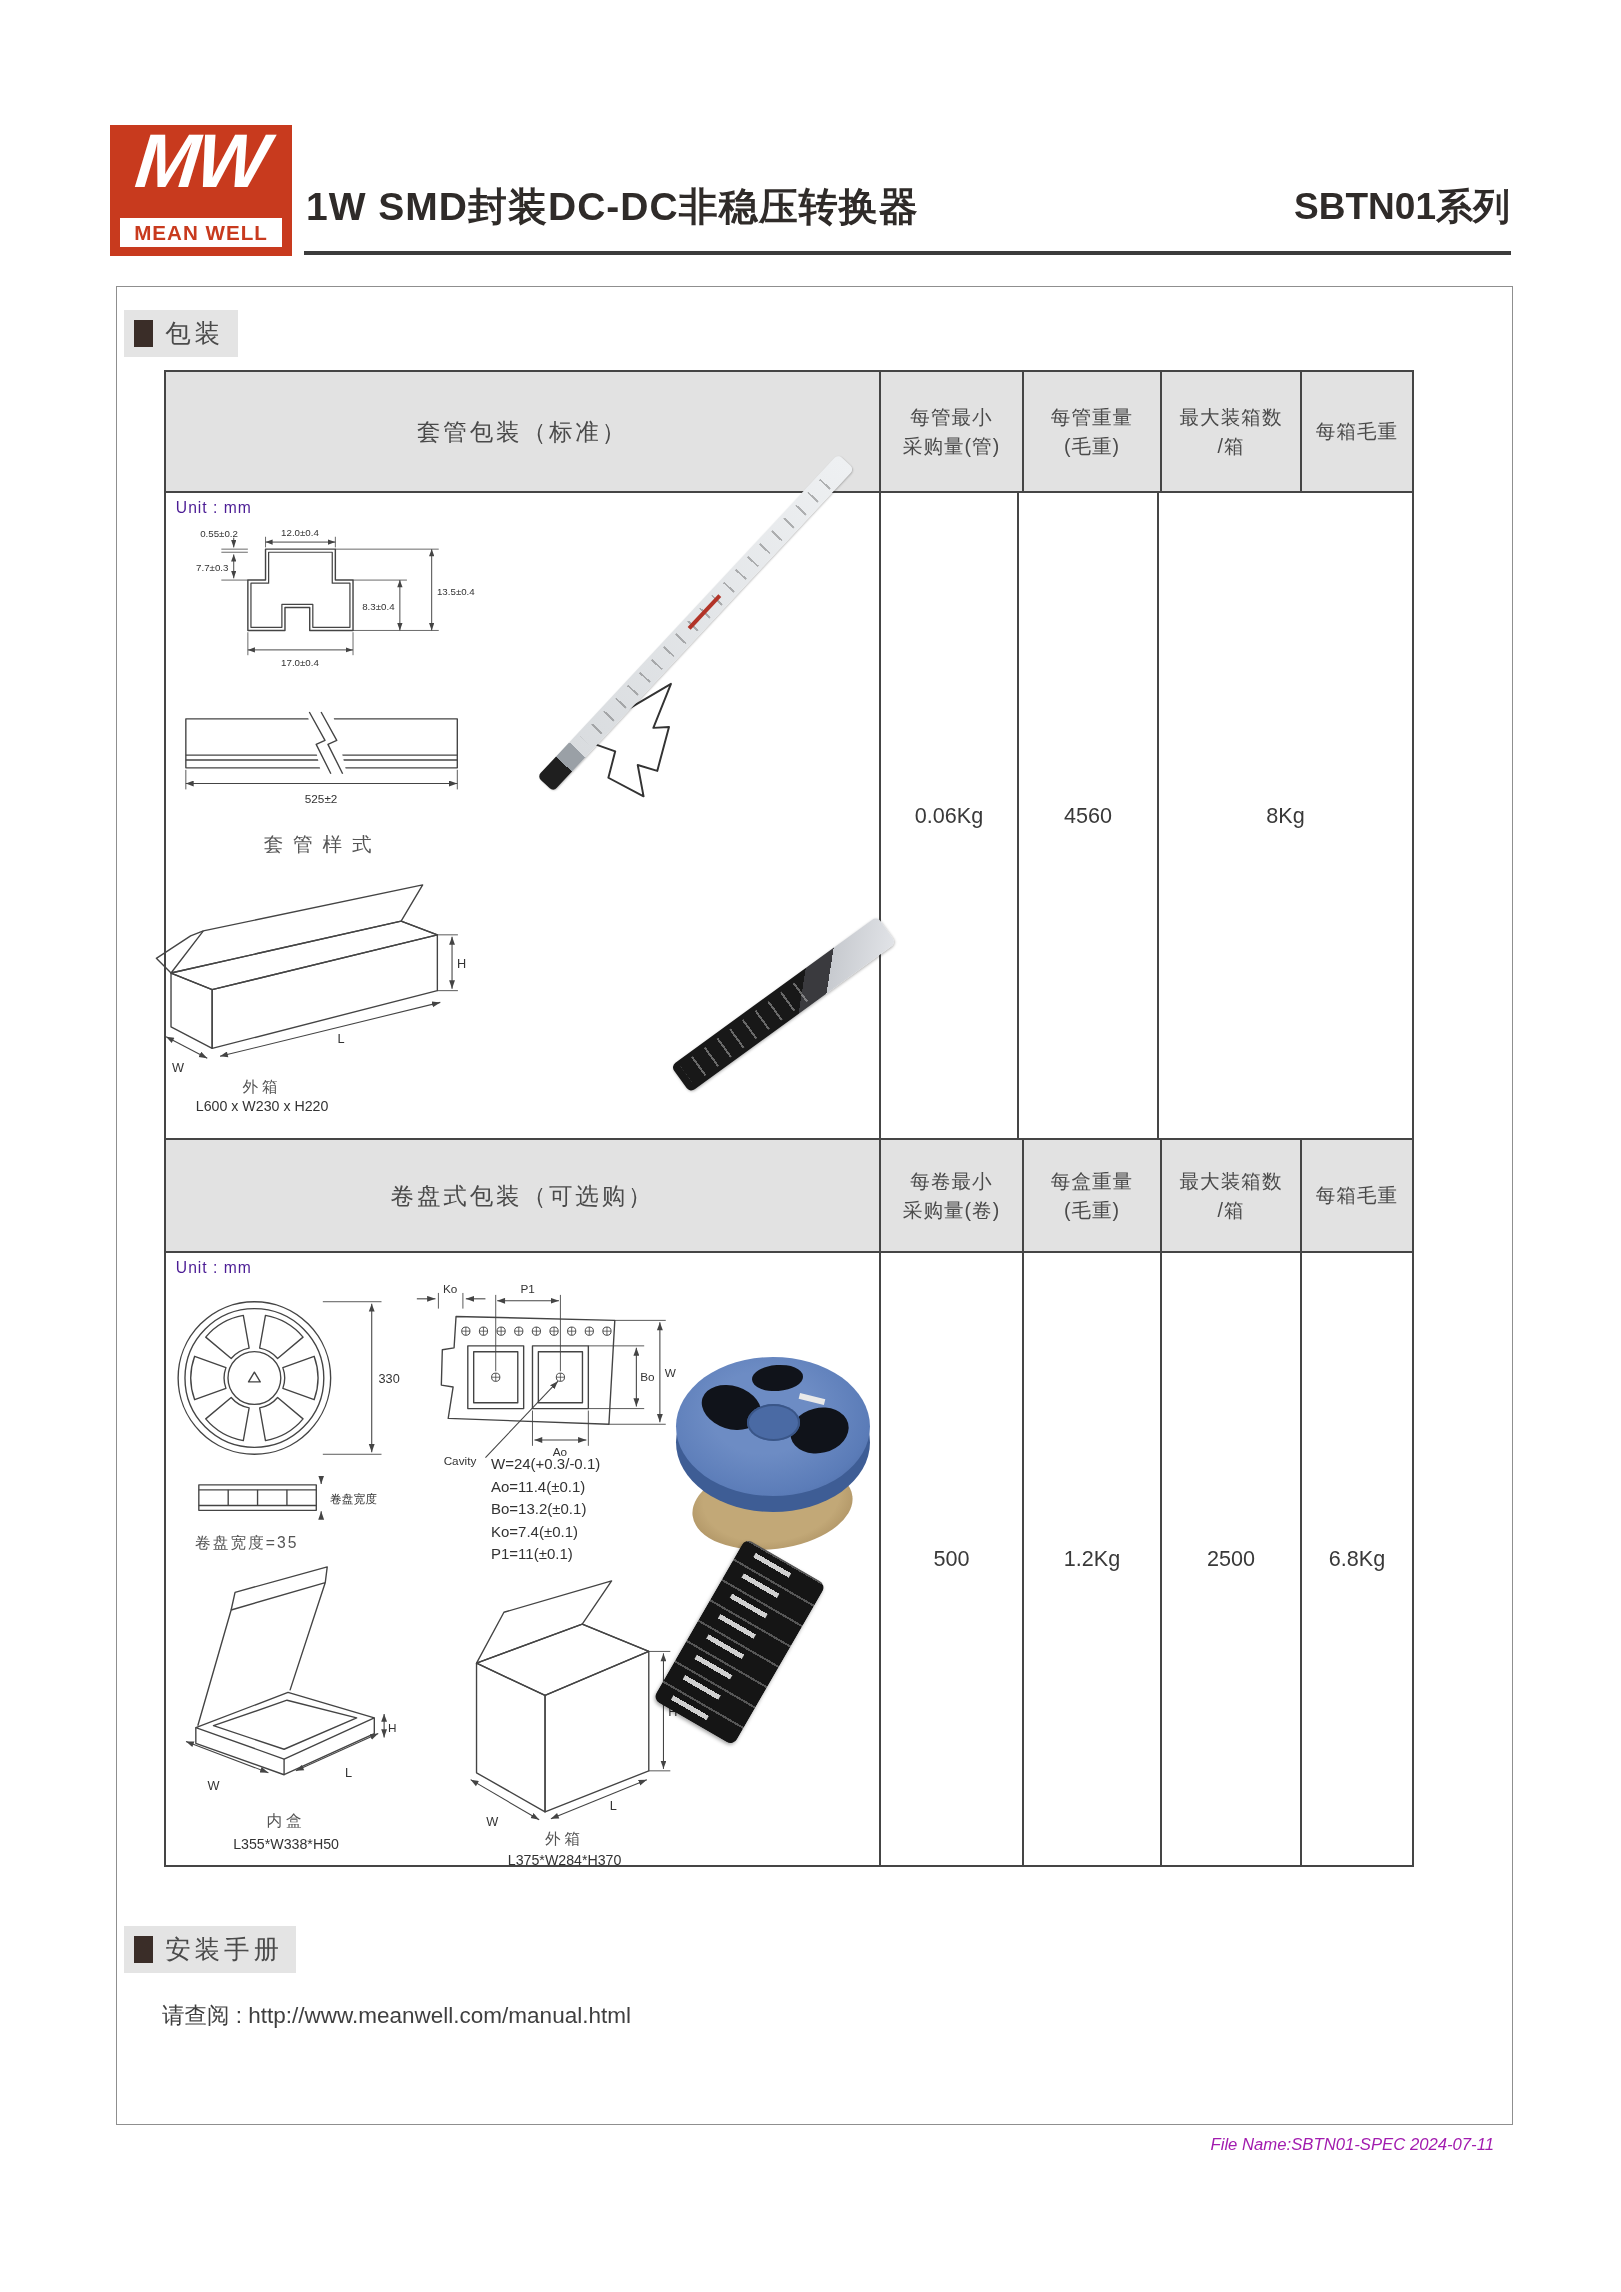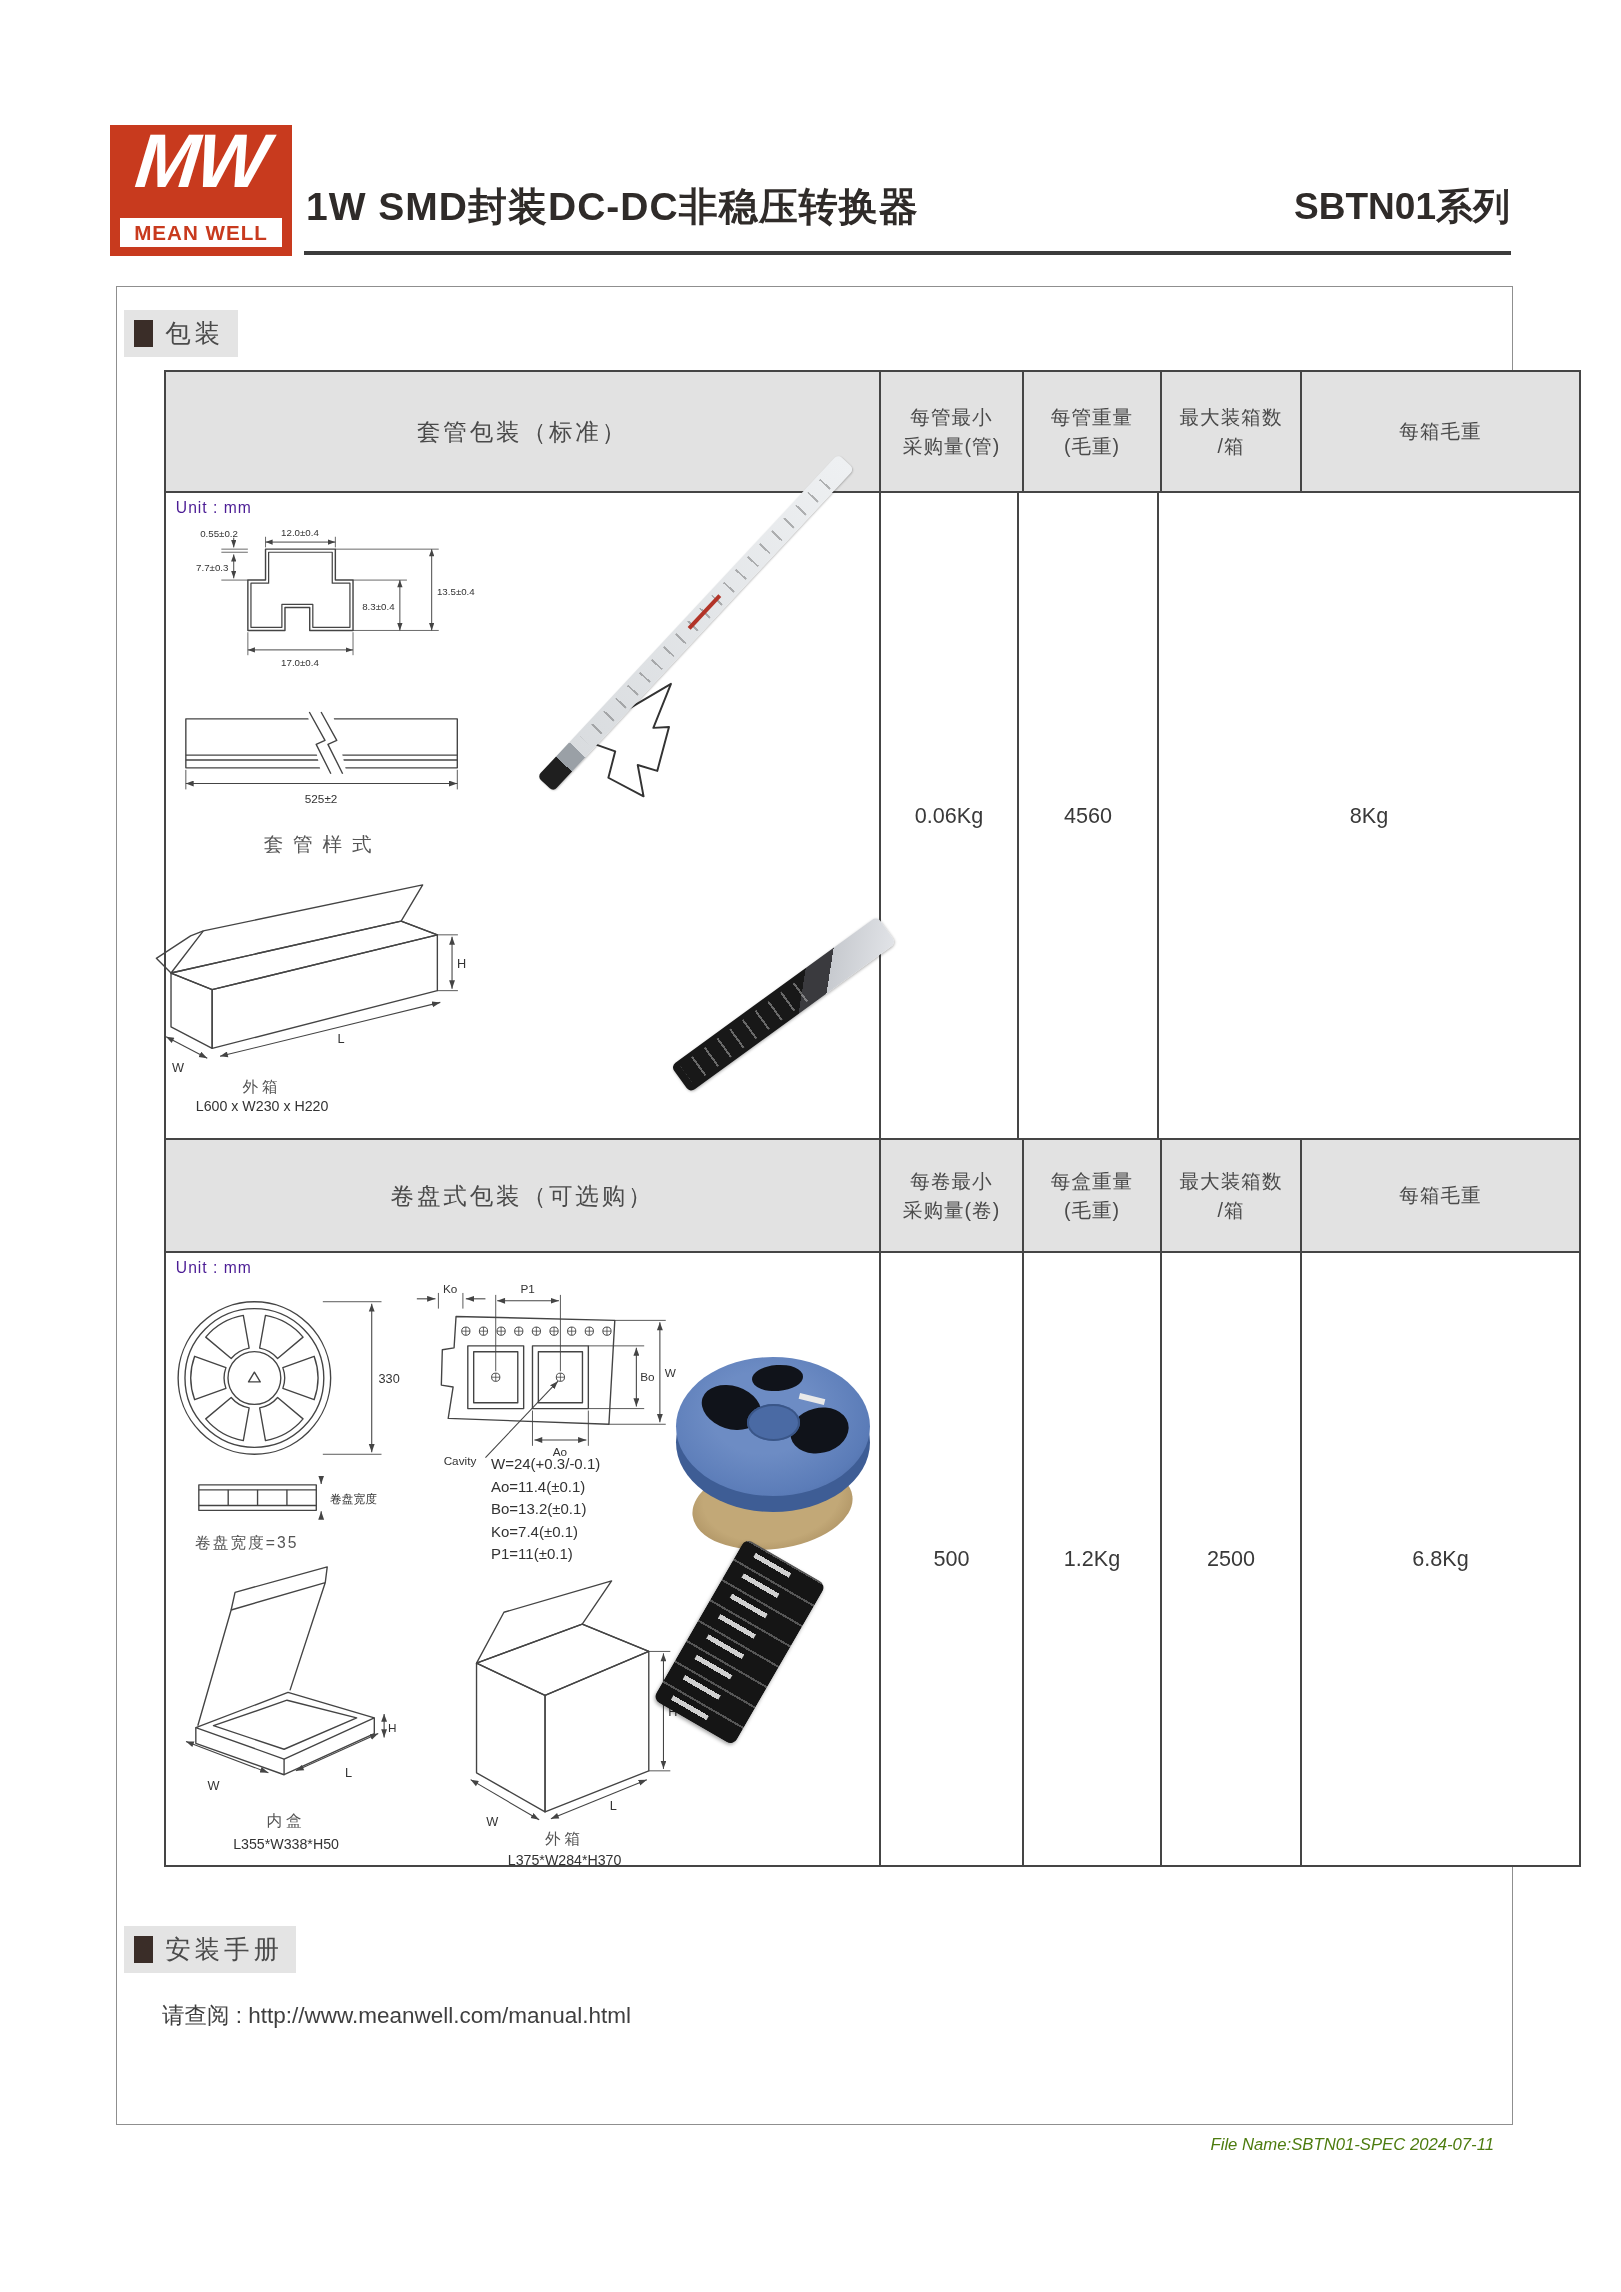--- a/index.html
+++ b/index.html
@@ -22,21 +22,21 @@
   
   .sec-label{position:absolute;background:#e4e4e4;display:flex;align-items:center;gap:11.8px;padding:5.9px 13.7px 5.9px 9.8px;}
   .sec-label .sq{width:19.6px;height:27.4px;background:#3a2d28;}
   .sec-label .txt{font-size:25.5px;color:#4a4a4a;letter-spacing:3.9px;}
   #sec-packaging{left:124px;top:310px;}
   #sec-manual{left:124px;top:1926px;}
   .manual-line{position:absolute;left:162px;top:2000px;font-size:22.5px;color:#3f3f3f;}
   .manual-line .url{color:#3f3f3f;}
 
   
-  .tbl{position:absolute;left:164px;top:370px;width:1417px;height:1497px;border:2px solid #454545;
+  .tbl{position:absolute;left:164px;top:370px;width:1250px;height:1497px;border:2px solid #454545;
        box-sizing:border-box;display:flex;flex-direction:column;background:#fff;}
   .trow{display:flex;box-sizing:border-box;}
   .trow.hdr{background:#e2e2e2;border-bottom:2px solid #454545;}
   .trow.body{border-bottom:2px solid #454545;}
   .trow:last-child{border-bottom:none;}
   #r-tube-h{height:121px;} #r-tube-b{height:647px;} #r-reel-h{height:113px;} #r-reel-b{flex:1;}
   .tcell{box-sizing:border-box;border-right:2px solid #454545;display:flex;flex-direction:column;
          align-items:center;justify-content:center;}
   .tcell:last-child{border-right:none;}
   .c0{width:715px;} .c1{width:143px;} .c2{width:138px;} .c3{width:140px;} .c4{flex:1;}
@@ -102,21 +102,21 @@
   .photo-tape{position:absolute;left:505px;top:323px;width:147px;height:132px;}
   .pt-strip{position:absolute;left:21.6px;top:-27.4px;width:93px;height:186px;transform:rotate(30deg);border-radius:7.8px;
     background-color:#151515;
     background-image:
       repeating-linear-gradient(180deg,transparent 0 7.8px,rgba(255,255,255,.8) 7.8px 12.7px,transparent 12.7px 23.5px),
       repeating-linear-gradient(180deg,rgba(255,255,255,.28) 0 2px,transparent 2px 23.5px);
     background-size:44% 100%,100% 100%;background-position:30% 0,0 0;background-repeat:no-repeat,repeat;
     box-shadow:0 2px 3.9px rgba(0,0,0,.35);}
 
   
-  .footer{position:absolute;right:127px;top:2135px;font-size:16.7px;font-style:italic;color:#4d7c0f;}
+  .footer{position:absolute;right:127px;top:2135px;font-size:16.7px;font-style:italic;color:#a21caf;}
 </style>
 </head>
 <body>
 
 <div class="page">
 
   
   <svg width="0" height="0">
     <defs>
       <marker id="ma" markerWidth="10" markerHeight="8" refX="8.5" refY="3" orient="auto" markerUnits="userSpaceOnUse">

